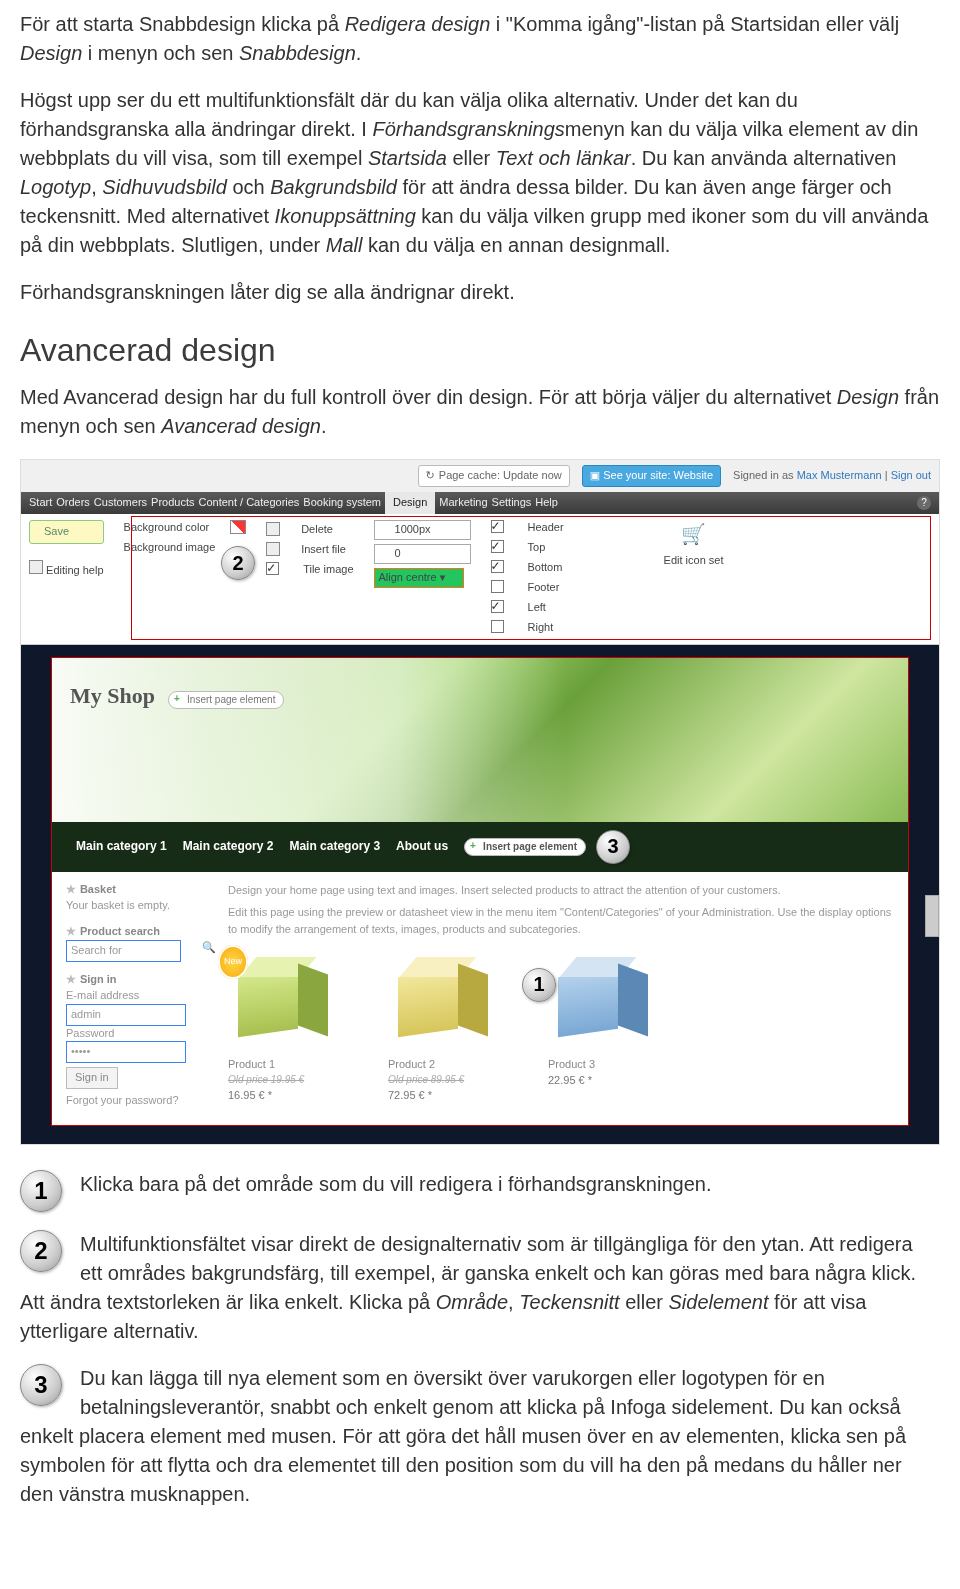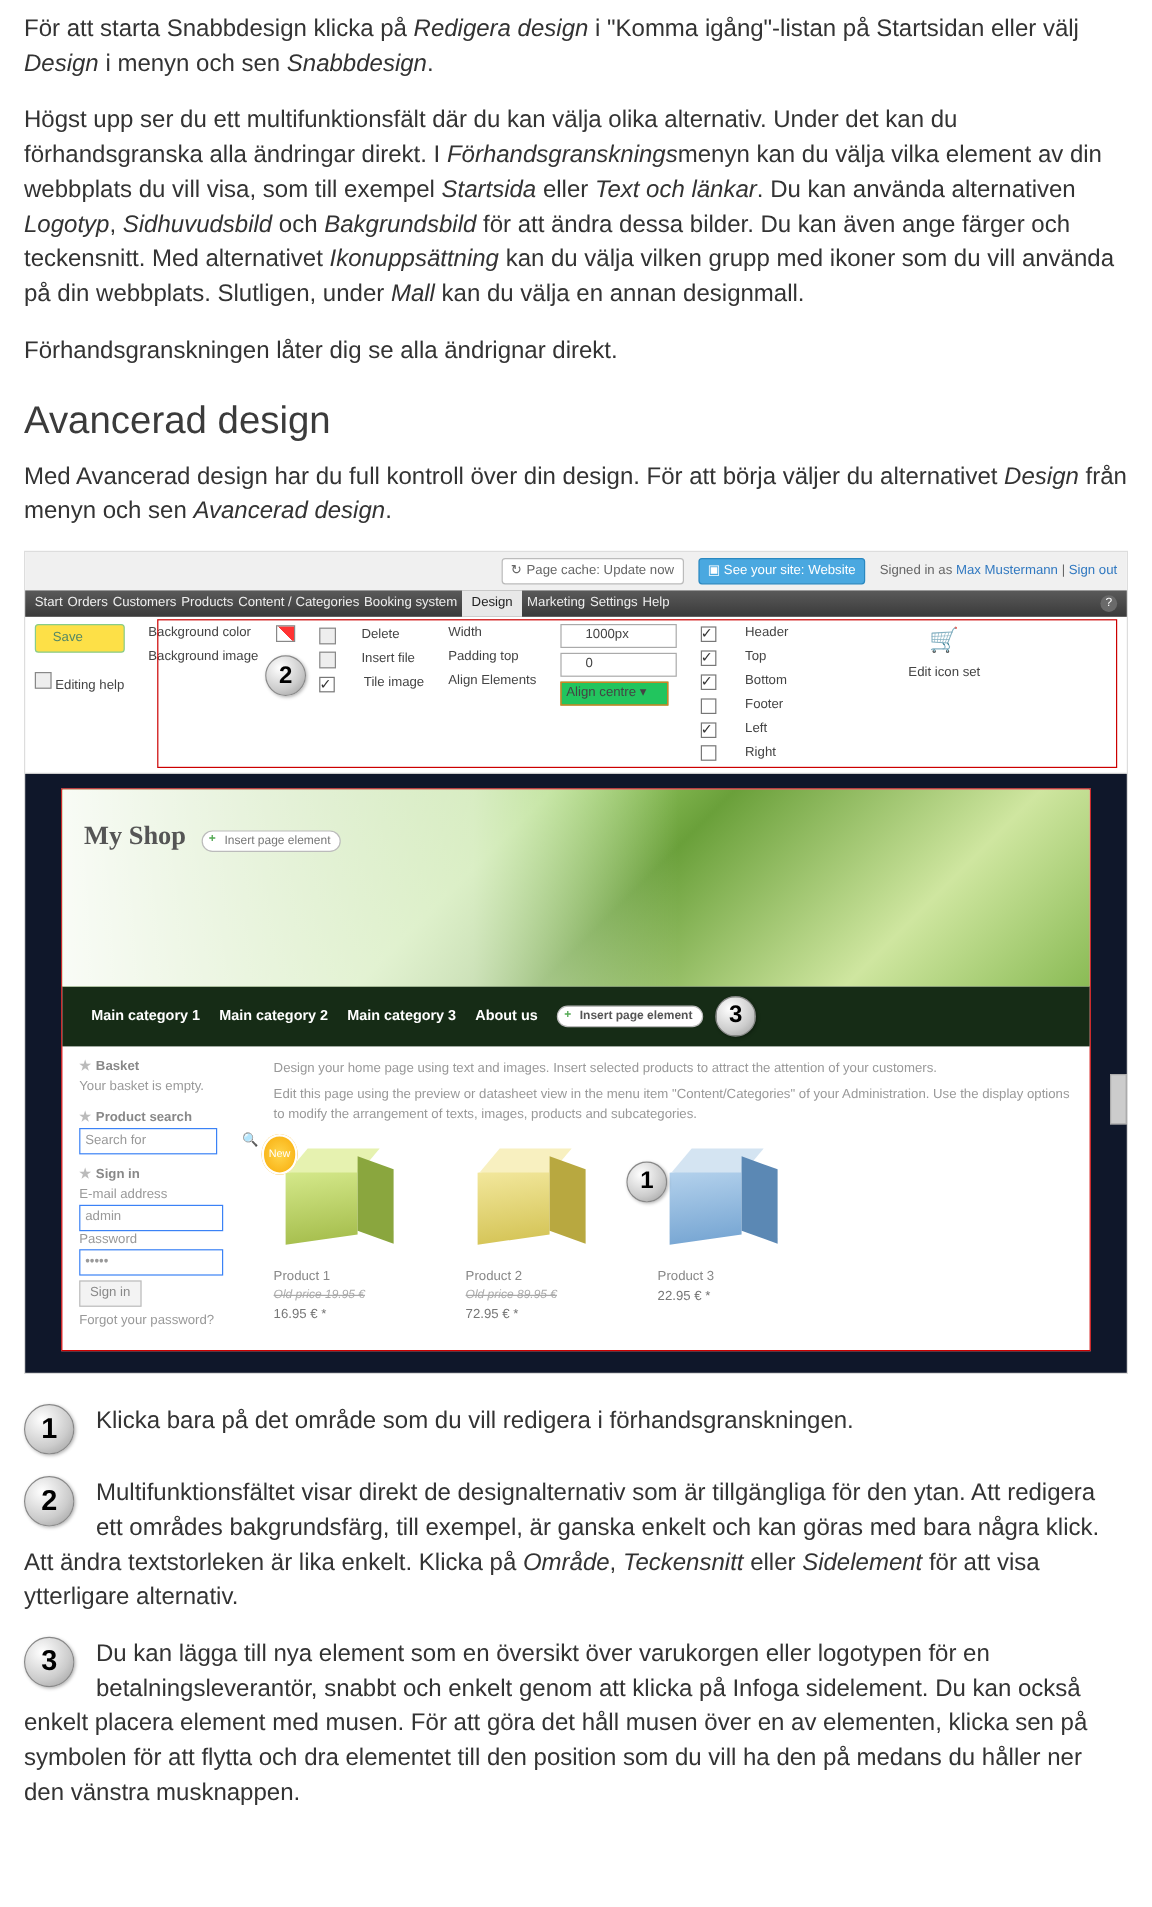--- a/index.html
+++ b/index.html
@@ -91,28 +91,28 @@
     border-bottom: 1px solid #ccc;
     position: relative;
   }
   .ss-toolbar-border {
     position: absolute;
     top: 2px; left: 110px; right: 8px; bottom: 4px;
     border: 1px solid #c00;
     pointer-events: none;
   }
   .savebtn {
-    background: #fde047;
+    background: #fef9c3;
     border: 1px solid #8c8;
     border-radius: 3px;
     padding: 3px 14px;
     color: #586;
   }
   .tb-col { display: flex; flex-direction: column; gap: 4px; }
-  .tb-row { display: flex; align-items: center; gap: 21px; }
+  .tb-row { display: flex; align-items: flex-start; gap: 21px; }
   .input-small {
     border: 1px solid #aaa;
     padding: 1px 20px;
     width: 55px;
     background: #fff;
   }
   .select-small {
     border: 1px solid #f97316;
     padding: 1px 4px;
     width: 80px;
@@ -380,31 +380,20 @@
       <span class="tb-row">
             <span class="iconsq"></span> 
             <span>Insert file</span>
           </span>
       <span class="tb-row">
             <span class="cb checked"></span>
             <span>Tile image</span>
           </span>
     </div>
 
-    <div class="tb-col">
-      <span class="tb-row">
-            <span>Width</span>
-          </span>
-      <span class="tb-row">
-            <span>Padding top</span>
-          </span>
-      <span class="tb-row">
-            <span>Align Elements</span>
-          </span>
-    </div>
     <div class="tb-col">
       <span class="input-small">1000px</span>
       <span class="input-small">0</span>
       <span class="select-small"><span>Align centre</span> ▾</span>
     </div>
 
     <div class="tb-col">
       <span class="tb-row">
             <span class="cb checked"></span>
             <span>Header</span>

